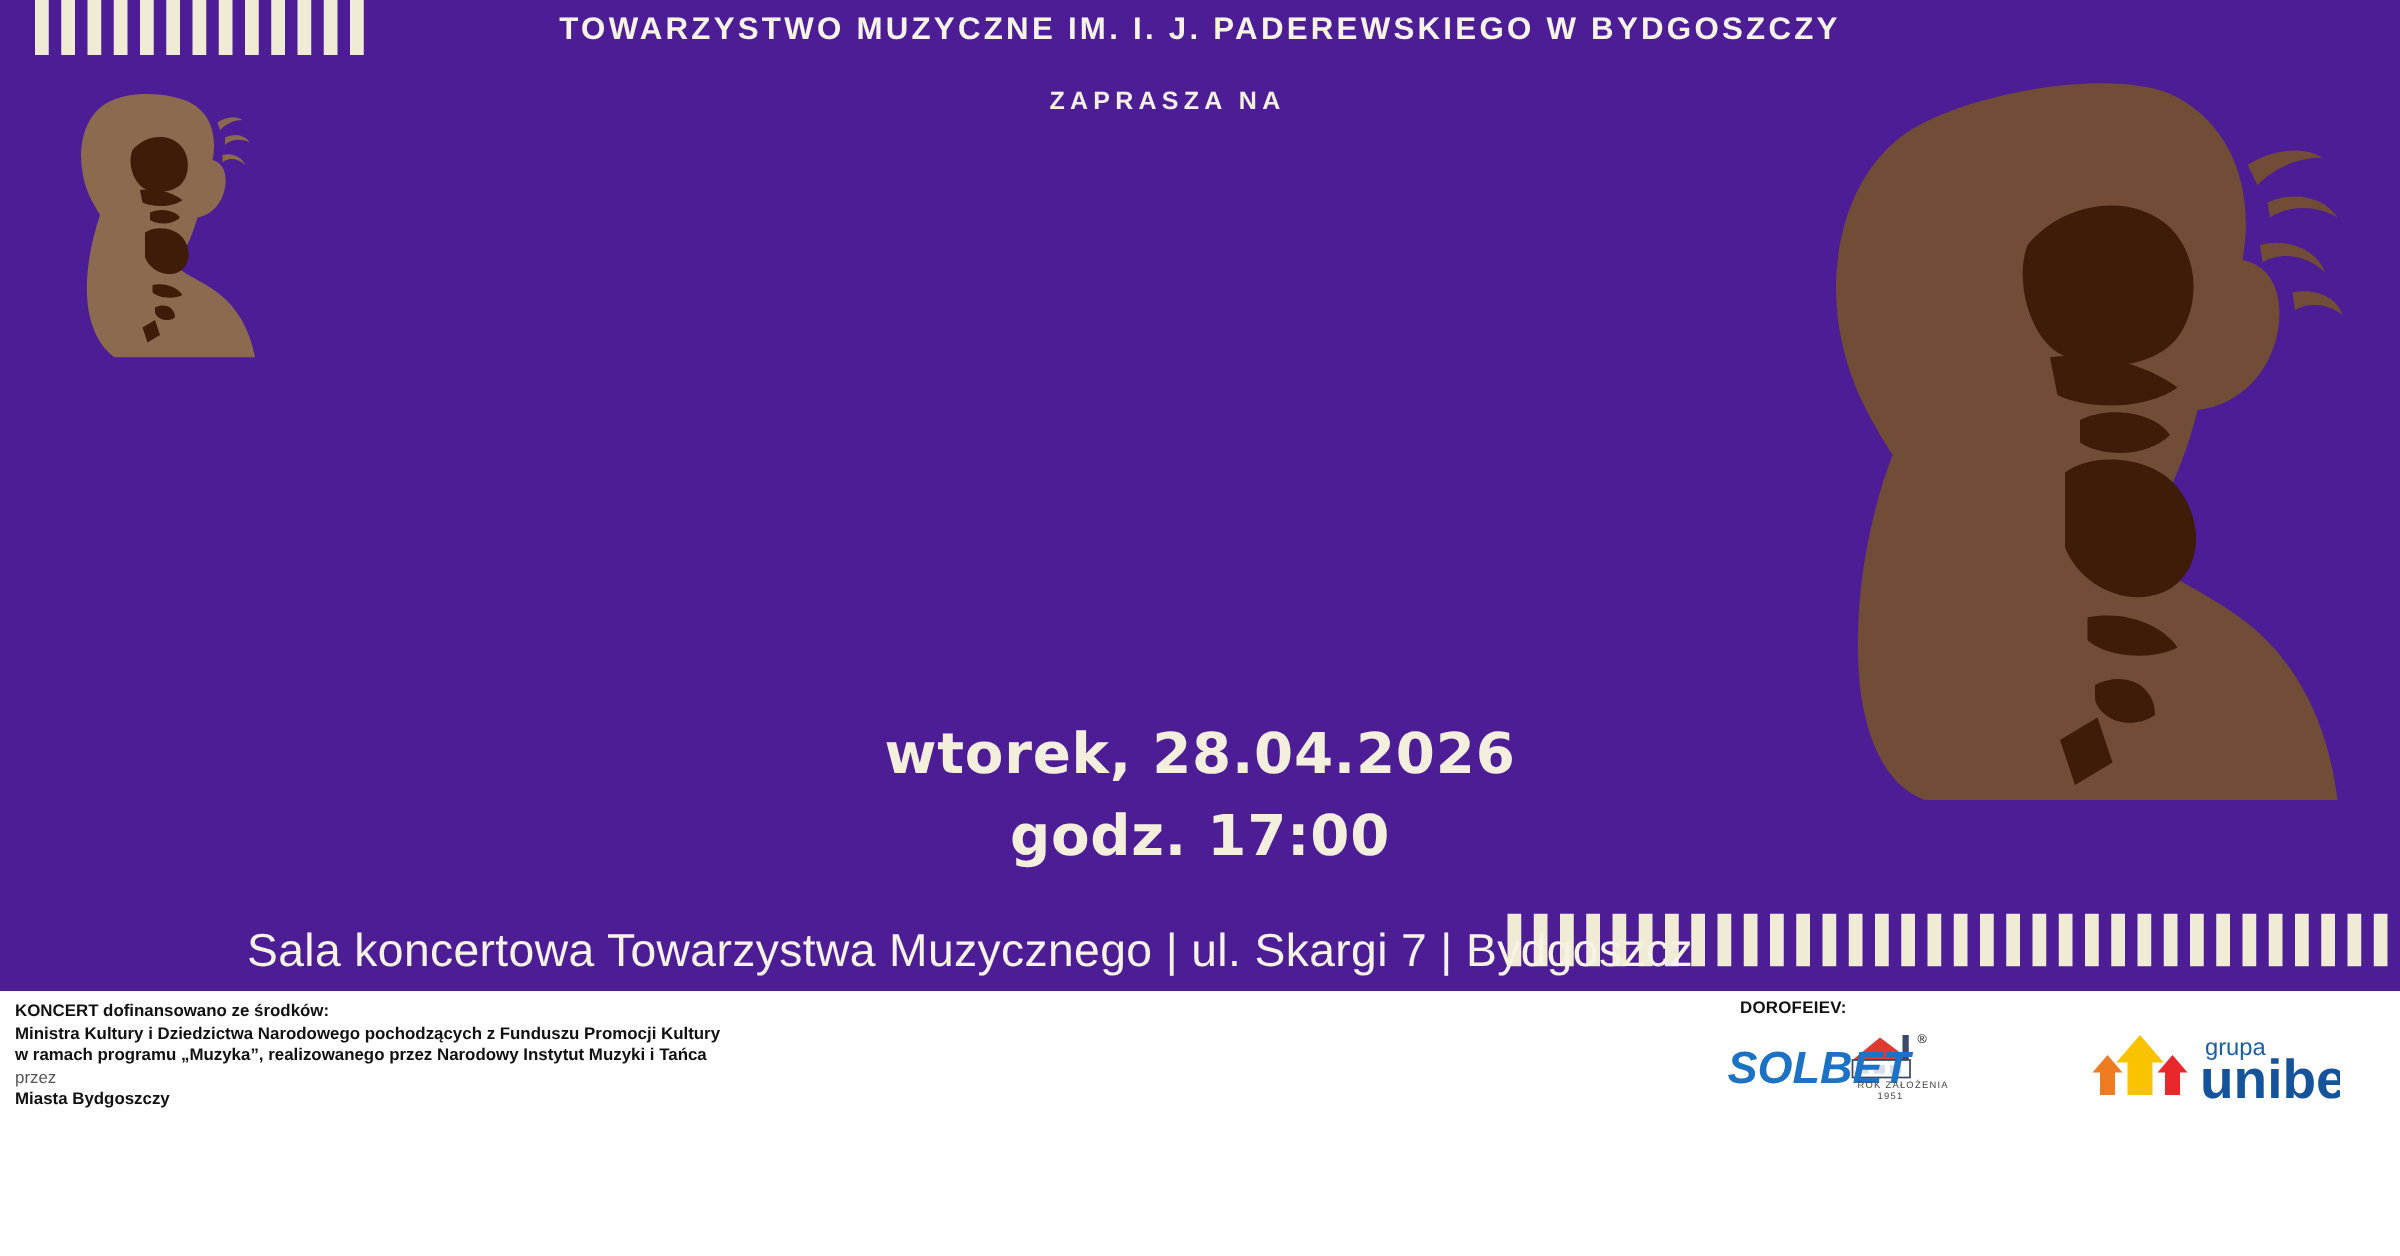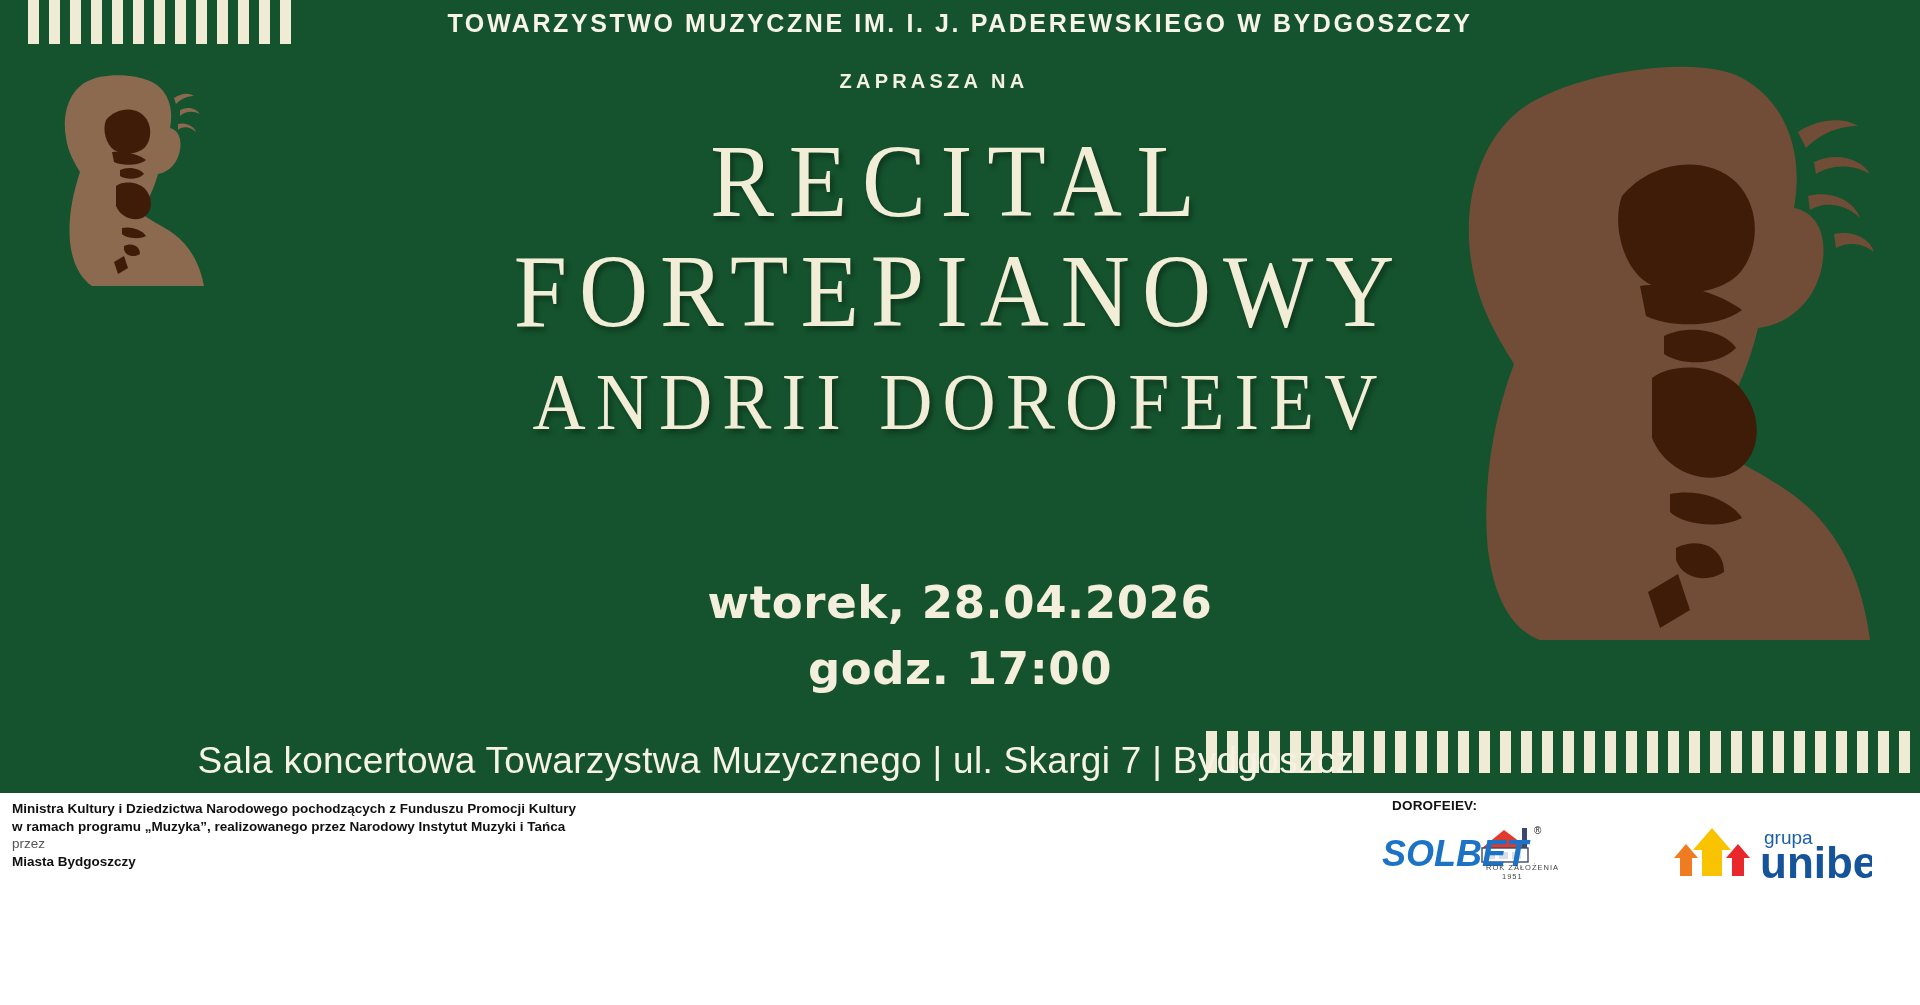--- a/index.html
+++ b/index.html
@@ -8,21 +8,21 @@
     width:1920px;height:1005px;overflow:hidden;
     background:#ffffff;
     font-family:"Liberation Sans",sans-serif;
     -webkit-font-smoothing:antialiased;
   }
   #poster{position:relative;width:1920px;height:1005px;}
 
   
   .stage{
     position:absolute;left:0;top:0;width:1920px;height:793px;
-    background:#14532d;overflow:hidden;
+    background:#4c1d95;overflow:hidden;
   }
 
   
   .keys{position:absolute;display:flex;gap:0;}
   .keys .k{background:#F0EBD5;}
   .keys.tl{left:28px;top:0;height:44px;}
   .keys.tl .k{width:11px;margin-right:10px;height:44px;}
   .keys.br{right:0;bottom:20px;height:42px;}
   .keys.br .k{width:11px;margin-right:10px;height:42px;}
 
@@ -213,37 +213,33 @@
         <div class="k"></div>
         <div class="k"></div>
         <div class="k"></div>
         <div class="k"></div>
         <div class="k"></div>
       </div>
 
     <div class="org">TOWARZYSTWO MUZYCZNE IM. I. J. PADEREWSKIEGO W BYDGOSZCZY</div>
     <div class="invite">ZAPRASZA NA</div>
 
-    <div class="titleblock">
-      <div class="t-line t1">RECITAL</div>
-      <div class="t-line t2">FORTEPIANOWY</div>
-      <div class="t-line t3">ANDRII DOROFEIEV</div>
-    </div>
 
     <div class="when">
       <div>wtorek, 28.04.2026</div>
       <div>godz. 17:00</div>
     </div>
 
     <div class="venue">Sala koncertowa Towarzystwa Muzycznego | ul. Skargi 7 | Bydgoszcz</div>
   </div>
 
   <div class="footer">
 
     <div class="fund">
+      <div>KONCERT dofinansowano ze środków:</div>
       <div>Ministra Kultury i Dziedzictwa Narodowego pochodzących z Funduszu Promocji Kultury</div>
       <div>w ramach programu „Muzyka”, realizowanego przez Narodowy Instytut Muzyki i Tańca</div>
       <div class="light">przez</div>
       <div>Miasta Bydgoszczy</div>
     </div>
 
     <div class="mecenasi-lbl" style="top:5px;left:1392px;">DOROFEIEV:</div>
 
     <div class="logo l-solbet" style="top:29px;">
       <svg width="180" height="58" viewBox="0 0 180 58" aria-hidden="true">

